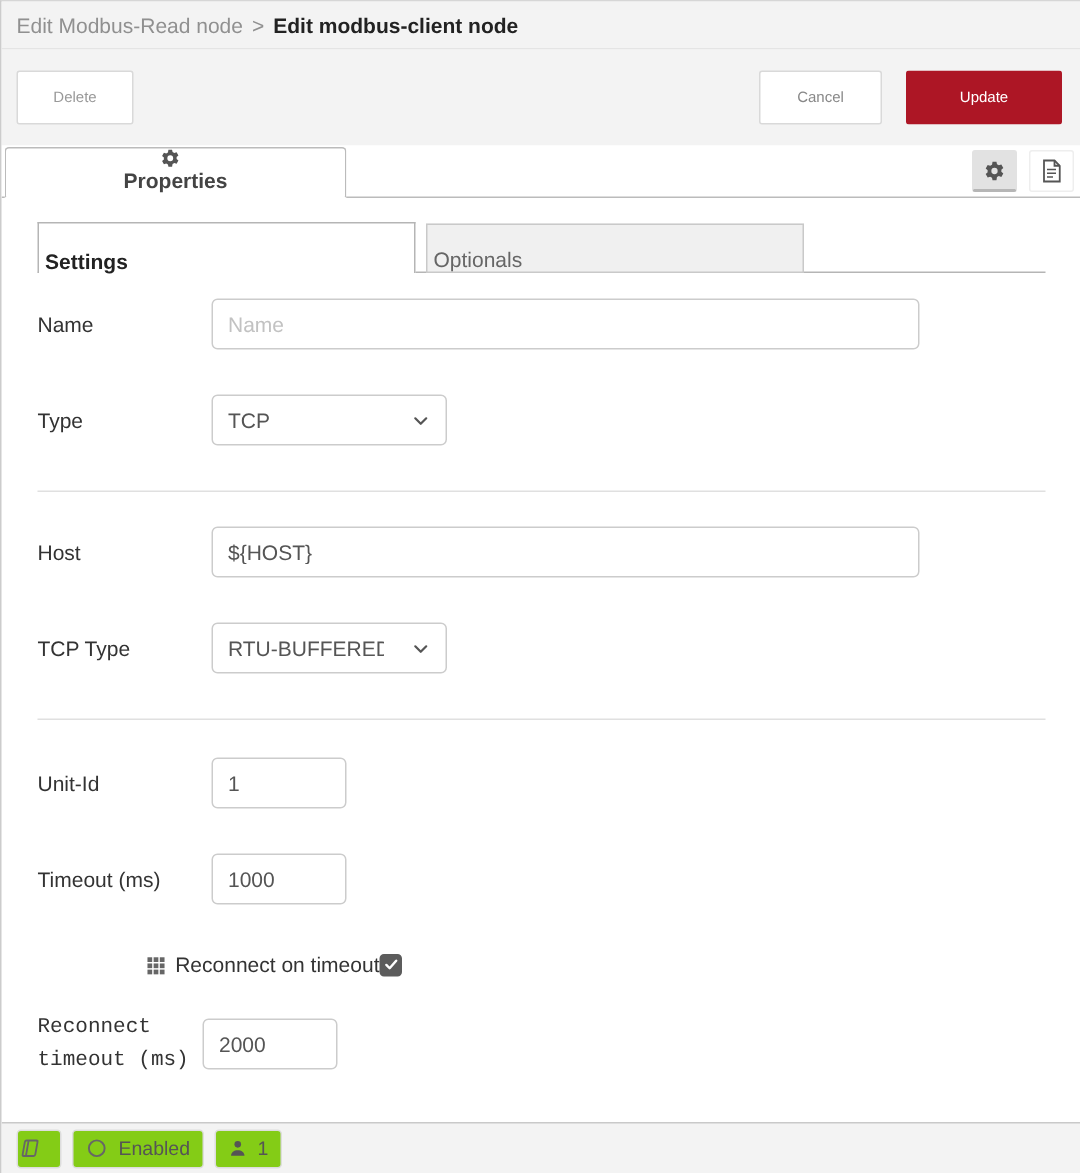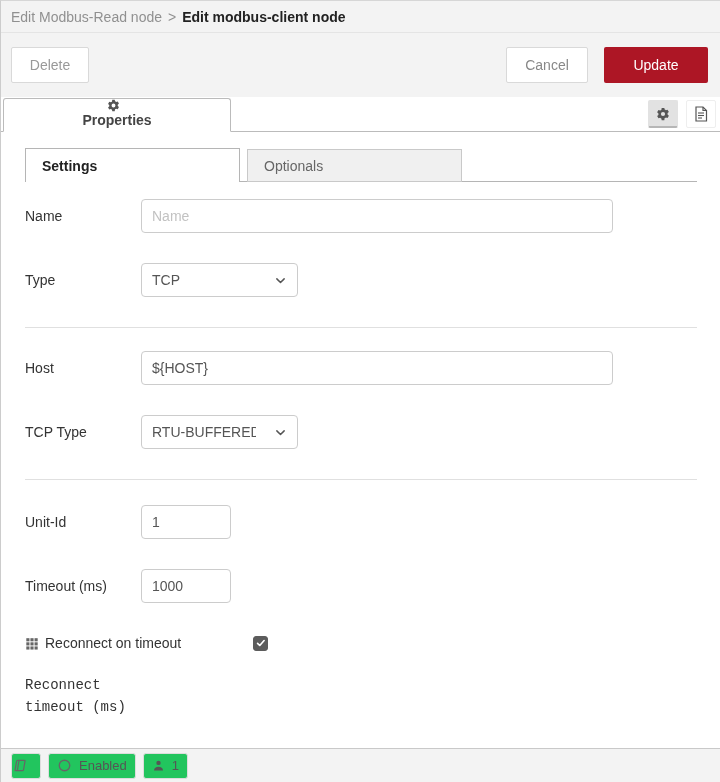--- a/index.html
+++ b/index.html
@@ -35,21 +35,21 @@
   .action-bar {
     height: 64px; flex: 0 0 64px;
     background: #f3f3f3;
     display: flex; align-items: center;
     padding: 0 12px 0 10px;
   }
   .btn {
     display: inline-flex; align-items: center; justify-content: center;
     height: 36px; border-radius: 2px;
     background: #fff; border: 1px solid #d9d9d9;
-    color: #999; font-size: 14px; cursor: pointer;
+    color: #999; font-size: 10px; cursor: pointer;
   }
   .btn-delete { width: 78px; }
   .btn-cancel { width: 82px; margin-left: auto; color: #888; }
   .btn-update {
     width: 104px; margin-left: 16px;
     color: #fff; border: 1px solid transparent;
   }
 
   
   .properties-row {
@@ -92,23 +92,23 @@
     flex: 0 0 50px; height: 50px;
     padding: 17px 23px 0 24px;
     display: flex; align-items: flex-end;
     position: relative;
   }
   .subtabs::after {
     content: ""; position: absolute; left: 24px; right: 23px; bottom: 0;
     border-bottom: 1px solid #b5b5b5;
   }
   .subtab {
-    width: 215px; height: 33px; margin-right: 7px;
-    display: flex; align-items: center;
-    padding: 0 16px;
+    width: 252px; height: 33px; margin-right: 7px;
+    display: flex; align-items: flex-end;
+    padding: 0 4px;
     background: #f0f0f0;
     border: 1px solid #c9c9c9;
     color: #666; cursor: pointer;
     position: relative; z-index: 1;
   }
   .subtab.active {
     background: #fff; border: 1px solid #b5b5b5; border-bottom: none;
     height: 34px;
     font-weight: 700; color: #222;
   }
@@ -138,21 +138,21 @@
   .select-medium { width: 157px; }
   .select-medium .sel-value { width: 104px; }
   .hr {
     border: none; border-top: 1px solid #e0e0e0;
     margin: 26px 0 23px 0;
   }
   .hr2 { margin: 23px 0 25px 0; }
   .checkbox-row { margin-top: 19px; margin-bottom: 21px; height: 20px; }
   .checkbox-label {
     display: inline-flex; align-items: center;
-    width: 228px; flex: 0 0 228px; color: #333;
+    width: 228px; flex: 0 0 228px; color: #333; justify-content: flex-end;
   }
   .checkbox-label .icon { margin-right: 6px; display: inline-flex; }
   .checkbox {
     width: 15px; height: 15px; border-radius: 3px;
     background: #fff; border: 1px solid #999;
     display: inline-flex; align-items: center; justify-content: center;
     cursor: pointer;
   }
   .checkbox[data-checked="true"] { background: #5c5c5c; border-color: #5c5c5c; }
   .checkbox svg { display: none; }
@@ -162,21 +162,21 @@
   .footer {
     flex: 0 0 34px; height: 34px;
     background: #f3f3f3;
     border-top: 1px solid #c9c9c9;
     display: flex; align-items: center;
     padding: 0 8px 0 10px;
   }
   .footer-btn {
     height: 26px;
     display: inline-flex; align-items: center; justify-content: flex-start;
-    background: #22c55e; border: 1px solid #ddd; border-radius: 3px;
+    background: #84cc16; border: 1px solid #ddd; border-radius: 3px;
     color: #555; cursor: pointer; font-size: 13px;
     padding: 0 8px;
   }
   .footer-btn .icon { display: inline-flex; }
   .footer-btn .lbl { margin-left: 7px; }
   .gap { margin-left: 7px; }
   .footer-select {
     margin-left: auto; width: 222px; height: 26px;
     background: #fff; border: 1px solid #bbb; border-radius: 4px;
     display: inline-flex; align-items: center;
@@ -315,20 +315,21 @@
       </span>
       <span class="checkbox" data-checked="true">
         <svg width="10" height="10" viewBox="0 0 16 16">
             <path d="M2.5 8.5l3.5 3.5 7-8" fill="none" stroke="#fff" stroke-width="2.6" stroke-linecap="round" stroke-linejoin="round"></path>
           </svg>
       </span>
     </div>
 
     <div class="form-row">
       <span class="form-label two-line">Reconnect timeout (ms)</span>
+      <input class="text-input input-small" type="text" value="2000" style="">
     </div>
 
   </div>
 
   <div class="footer">
     <div class="footer-btn" style="width:30px;padding:0;">
       <span class="icon">
         <svg width="15" height="15" viewBox="0 0 16 16">
           <g transform="skewX(-10) translate(3,0)" fill="none" stroke="#666" stroke-width="1.3">
             <rect x="2.5" y="2.5" width="9" height="11" rx="1"></rect>

